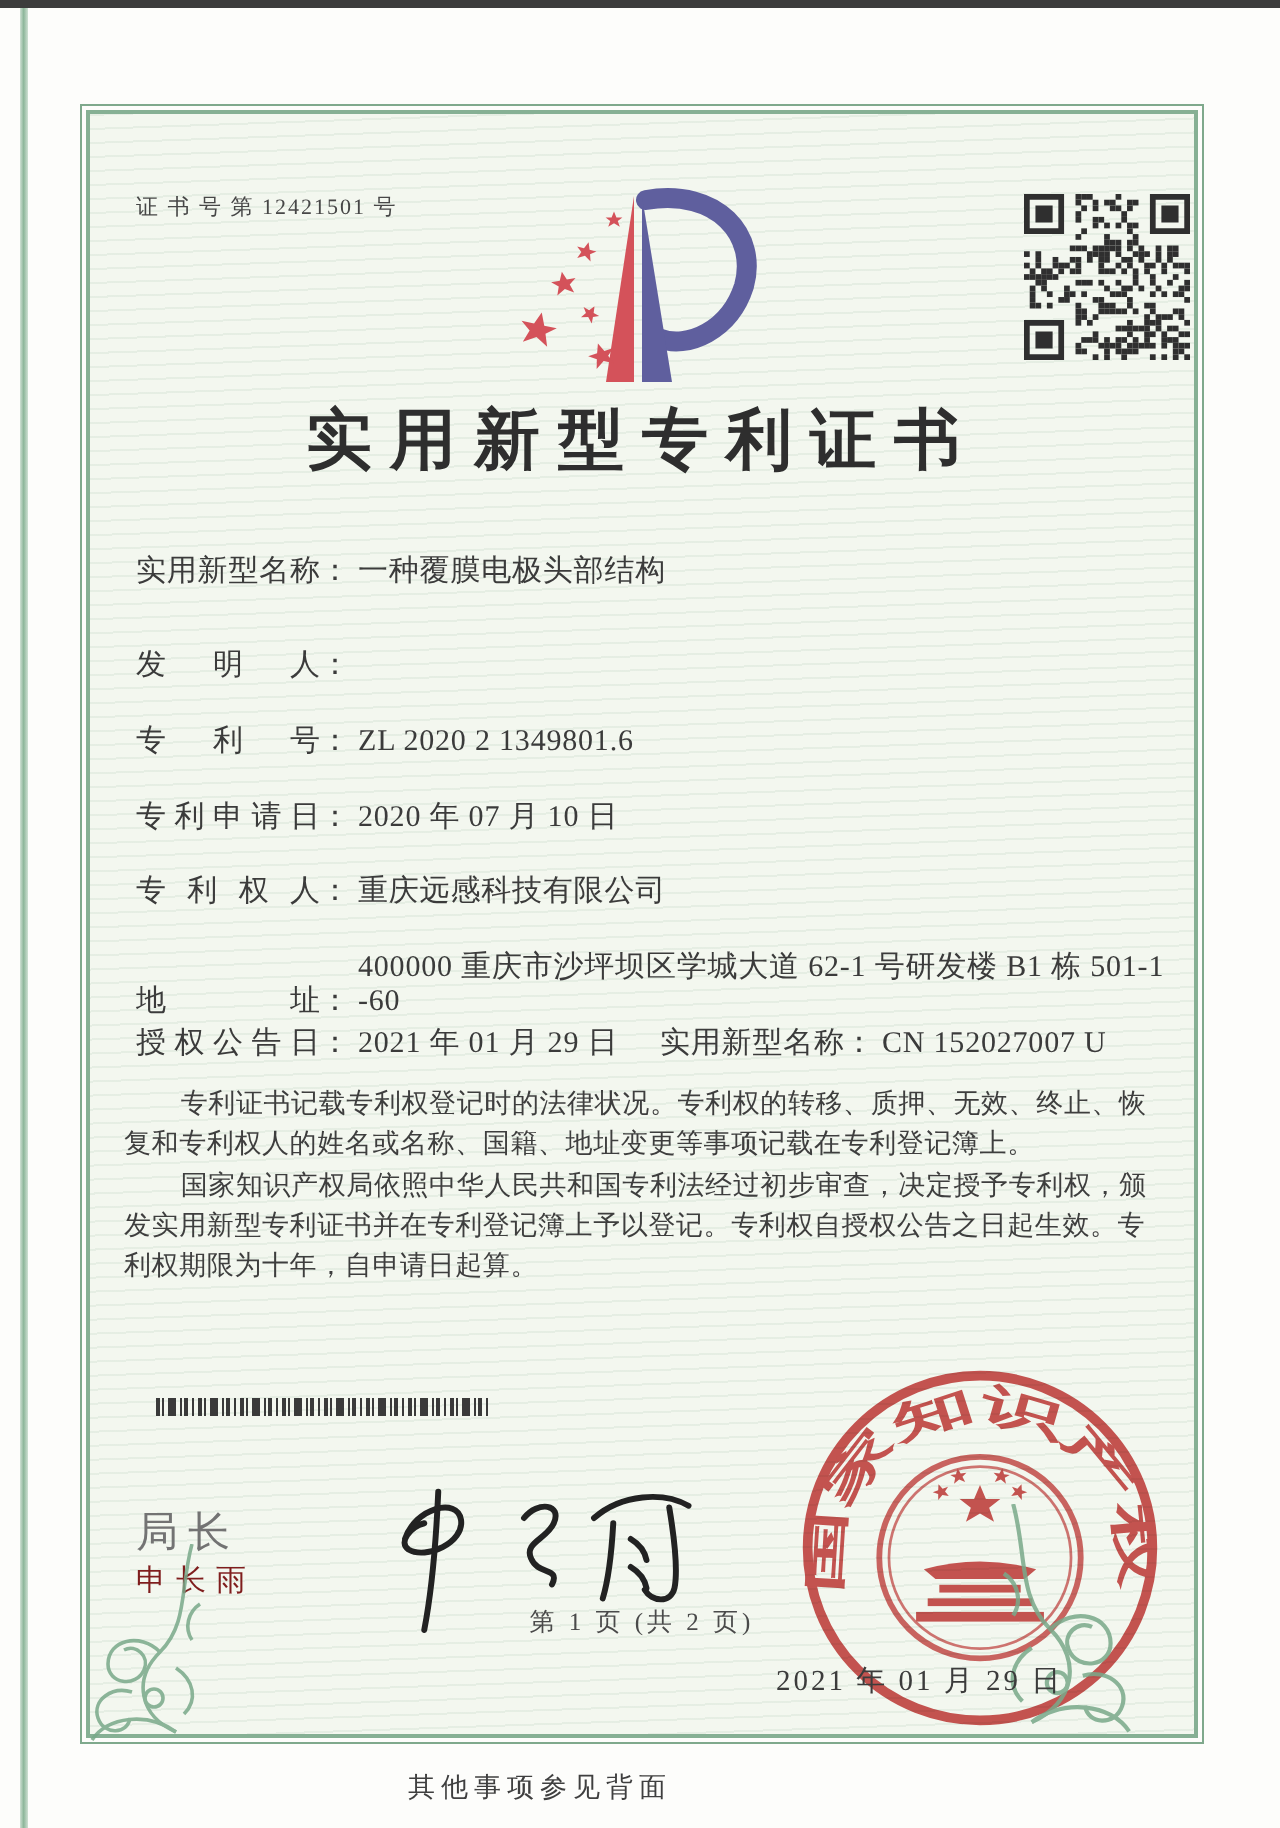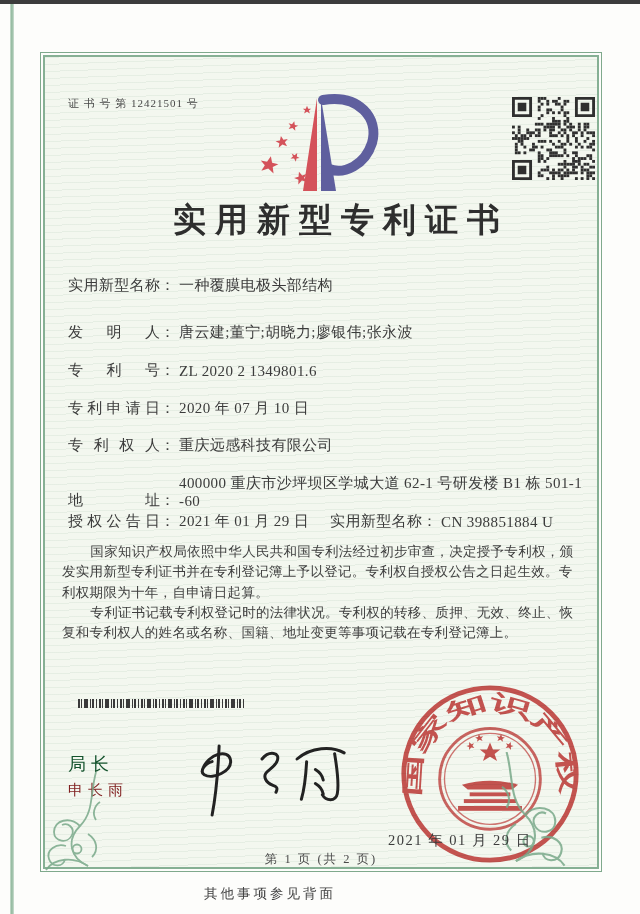--- a/index.html
+++ b/index.html
@@ -14,38 +14,38 @@
     background:linear-gradient(90deg,#cfe0d3,#8db69a 45%,#cfe0d3);}
   .frame{position:absolute;left:40px;top:52px;width:562px;height:820px;
     box-sizing:border-box;border:1px solid #7fa98c;}
   .frame-inner{position:absolute;inset:2px;border:2px solid #86b094;
     background:
       repeating-linear-gradient(178deg, rgba(138,175,148,0.13) 0 1px, rgba(0,0,0,0) 1px 7px),
       #f3f7ef;}
   .abs{position:absolute;}
   .cert-no{left:68px;top:96px;font-size:11px;letter-spacing:1px;color:#474747;}
   .title{left:40px;top:198px;width:562px;text-align:center;font-size:33px;font-weight:700;
-    letter-spacing:9px;color:#2e2e2e;margin-left:20px;}
+    letter-spacing:9px;color:#2e2e2e;}
   .row{left:68px;display:flex;align-items:flex-end;font-size:15px;color:#3b3b3b;}
   .lbl{display:inline-block;width:92px;text-align:justify;text-align-last:justify;flex:none;}
   .sep{flex:none;}
   .val{margin-left:4px;white-space:pre-line;letter-spacing:0.4px;}
   .paras{left:62px;top:542px;width:518px;font-size:13.5px;line-height:1.5;
     color:#3e3e3e;letter-spacing:0.3px;}
   .paras p{margin:0;text-indent:2.1em;}
   .barcode{left:78px;top:699px;width:168px;height:9px;
     background:
       repeating-linear-gradient(90deg,#3a3a3a 0 1px,rgba(0,0,0,0) 1px 3px),
       repeating-linear-gradient(90deg,#3a3a3a 0 2px,rgba(0,0,0,0) 2px 7px);}
-  .commissioner{left:68px;top:752px;font-size:18px;letter-spacing:5px;color:#14532d;}
+  .commissioner{left:68px;top:752px;font-size:21px;letter-spacing:5px;color:#737373;}
   .signer{left:68px;top:781px;font-size:15px;letter-spacing:5px;color:#7f1d1d;}
   .sig-svg{left:178px;top:736px;}
   .seal{left:398px;top:682px;opacity:0.88;mix-blend-mode:multiply;}
   .seal-date{left:388px;top:831px;font-size:14.5px;letter-spacing:1.5px;color:#3c3c3c;z-index:1;}
-  .page-info{left:40px;top:851px;width:562px;text-align:center;font-size:12.5px;
+  .page-info{left:40px;top:803px;width:562px;text-align:center;font-size:12.5px;
     letter-spacing:2px;color:#4a4a4a;}
   .back-note{left:0;top:885px;width:540px;text-align:center;font-size:13.5px;
     letter-spacing:3px;color:#3f3f3f;}
   .logo-svg{left:253px;top:86px;}
   .qr-svg{left:512px;top:97px;}
   .orn-bl{left:42px;top:772px;}
   .orn-br{left:474px;top:752px;}
 </style>
 </head>
 <body>
@@ -343,21 +343,20 @@
 <div class="abs title">实用新型专利证书</div>
 
 <div class="abs row" style="top:276px">
   <span class="lbl">实用新型名称</span>
     <span class="sep">：</span>
   <span class="val">一种覆膜电极头部结构</span>
 </div>
 <div class="abs row" style="top:323px">
   <span class="lbl">发明人</span>
     <span class="sep">：</span>
-  <span class="val">唐云建;董宁;胡晓力;廖银伟;张永波</span>
 </div>
 <div class="abs row" style="top:361px">
   <span class="lbl">专利号</span>
     <span class="sep">：</span>
   <span class="val">ZL 2020 2 1349801.6</span>
 </div>
 <div class="abs row" style="top:399px">
   <span class="lbl">专利申请日</span>
     <span class="sep">：</span>
   <span class="val">2020 年 07 月 10 日</span>
@@ -374,26 +373,26 @@
 -60</span>
 </div>
 <div class="abs row" style="top:512px">
   <span class="lbl">授权公告日</span>
     <span class="sep">：</span>
   <span class="val">2021 年 01 月 29 日</span>
 </div>
 <div class="abs row" style="top:512px;left:330px">
   <span class="lbl">实用新型名称</span>
     <span class="sep">：</span>
-  <span class="val">CN 398851884 U</span>
+  <span class="val">CN 152027007 U</span>
 </div>
 
 <div class="abs paras">
+  <p>专利证书记载专利权登记时的法律状况。专利权的转移、质押、无效、终止、恢复和专利权人的姓名或名称、国籍、地址变更等事项记载在专利登记簿上。</p>
   <p>国家知识产权局依照中华人民共和国专利法经过初步审查，决定授予专利权，颁发实用新型专利证书并在专利登记簿上予以登记。专利权自授权公告之日起生效。专利权期限为十年，自申请日起算。</p>
-  <p>专利证书记载专利权登记时的法律状况。专利权的转移、质押、无效、终止、恢复和专利权人的姓名或名称、国籍、地址变更等事项记载在专利登记簿上。</p>
 </div>
 
 <div class="abs barcode"></div>
 
 <div class="abs commissioner">局长</div>
 <div class="abs signer">申长雨</div>
 
 <svg class="abs sig-svg" width="175" height="88" viewBox="0 0 200 96" fill="none" stroke="#222" stroke-width="3.4" stroke-linecap="round" stroke-linejoin="round">
   <path d="M28,36 C34,18 58,12 60,25 C62,38 40,48 30,42 C24,38 31,29 39,27"></path>
   <path d="M47,9 C46,32 44,62 39,88"></path>

